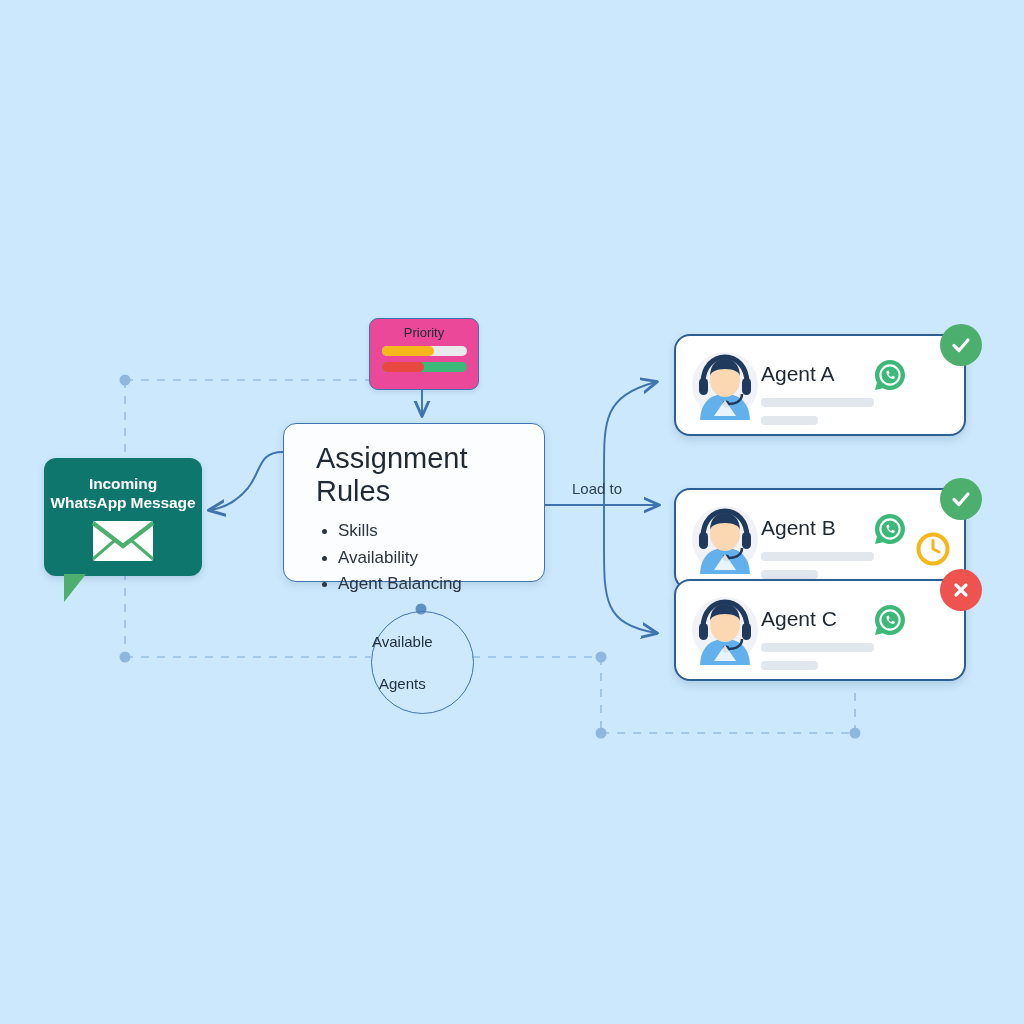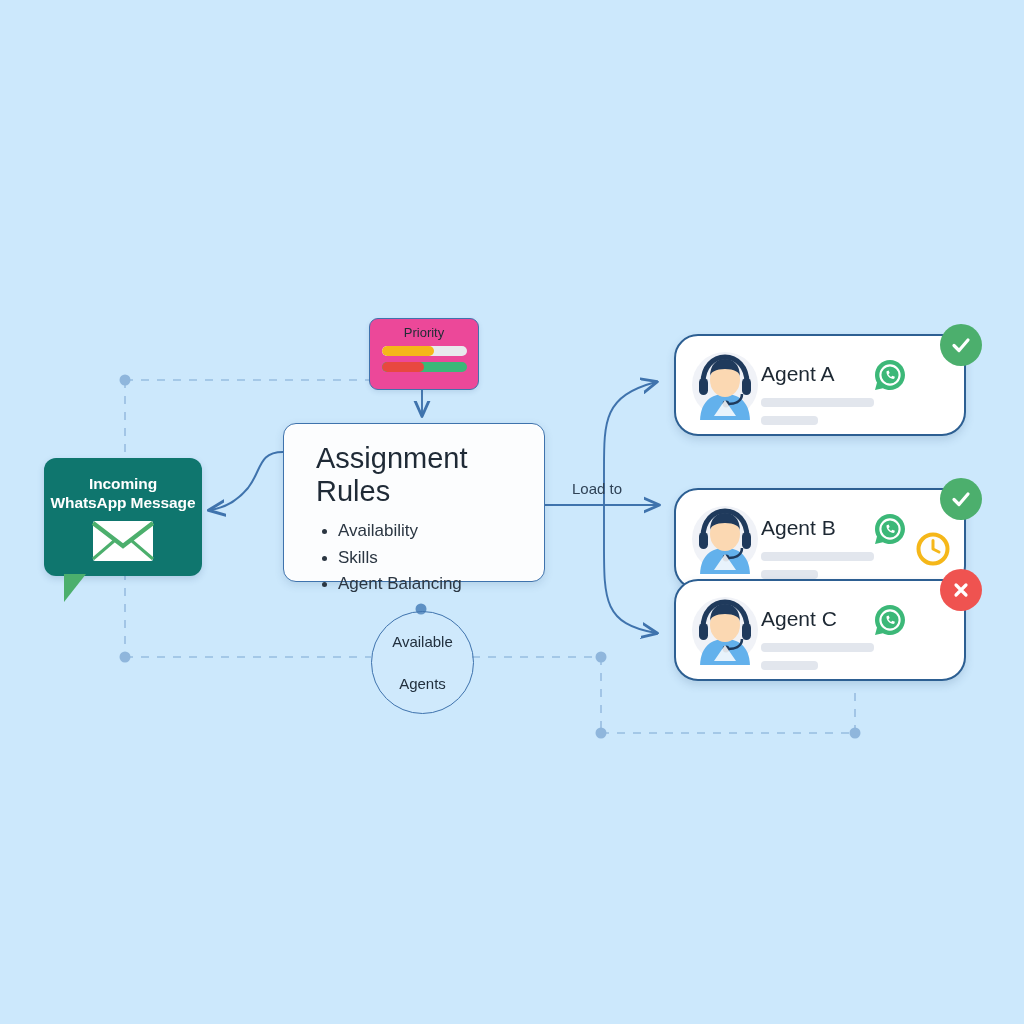--- a/index.html
+++ b/index.html
@@ -134,37 +134,36 @@
   
   #avail-circle {
     position: absolute;
     left: 371px; top: 611px;
     width: 101px; height: 101px;
     border: 1.7px solid #3f73ad;
     border-radius: 50%;
     background: rgba(255,255,255,0.06);
     display: flex;
     align-items: center;
-    justify-content: center;
   }
   #avail-text {
     text-align: center;
     font-size: 15px;
     line-height: 21px;
     color: #22303e;
     white-space: pre-line;
   }
 
   
   .agent-card {
     position: absolute;
     width: 288px; height: 98px;
     background: #ffffff;
     border: 2px solid #2d5f92;
-    border-radius: 24px;
+    border-radius: 16px;
     box-shadow: 0 4px 9px rgba(40,80,120,0.17);
   }
   .agent-name {
     position: absolute;
     left: 85px; top: 26px;
     font-size: 21px;
     color: #1d2833;
   }
   .skel {
     position: absolute;
@@ -264,22 +263,22 @@
       <div class="fill" style="width:62%; background:#f5b719;"></div>
     </div>
     <div class="pbar" style="background:#3cb878;">
       <div class="fill" style="width:50%; background:#e8483f;"></div>
     </div>
   </div>
 
   <div id="rules-card">
     <div id="rules-title">Assignment Rules</div>
     <ul id="rules-list">
+      <li>Skills</li>
       <li>Availability</li>
-      <li>Skills</li>
       <li>Agent Balancing</li>
     </ul>
   </div>
 
   <div id="route-label">Load to</div>
 
   <div id="avail-circle">
     <div id="avail-text">
       <div>Available</div>
       <div>Agents</div>

